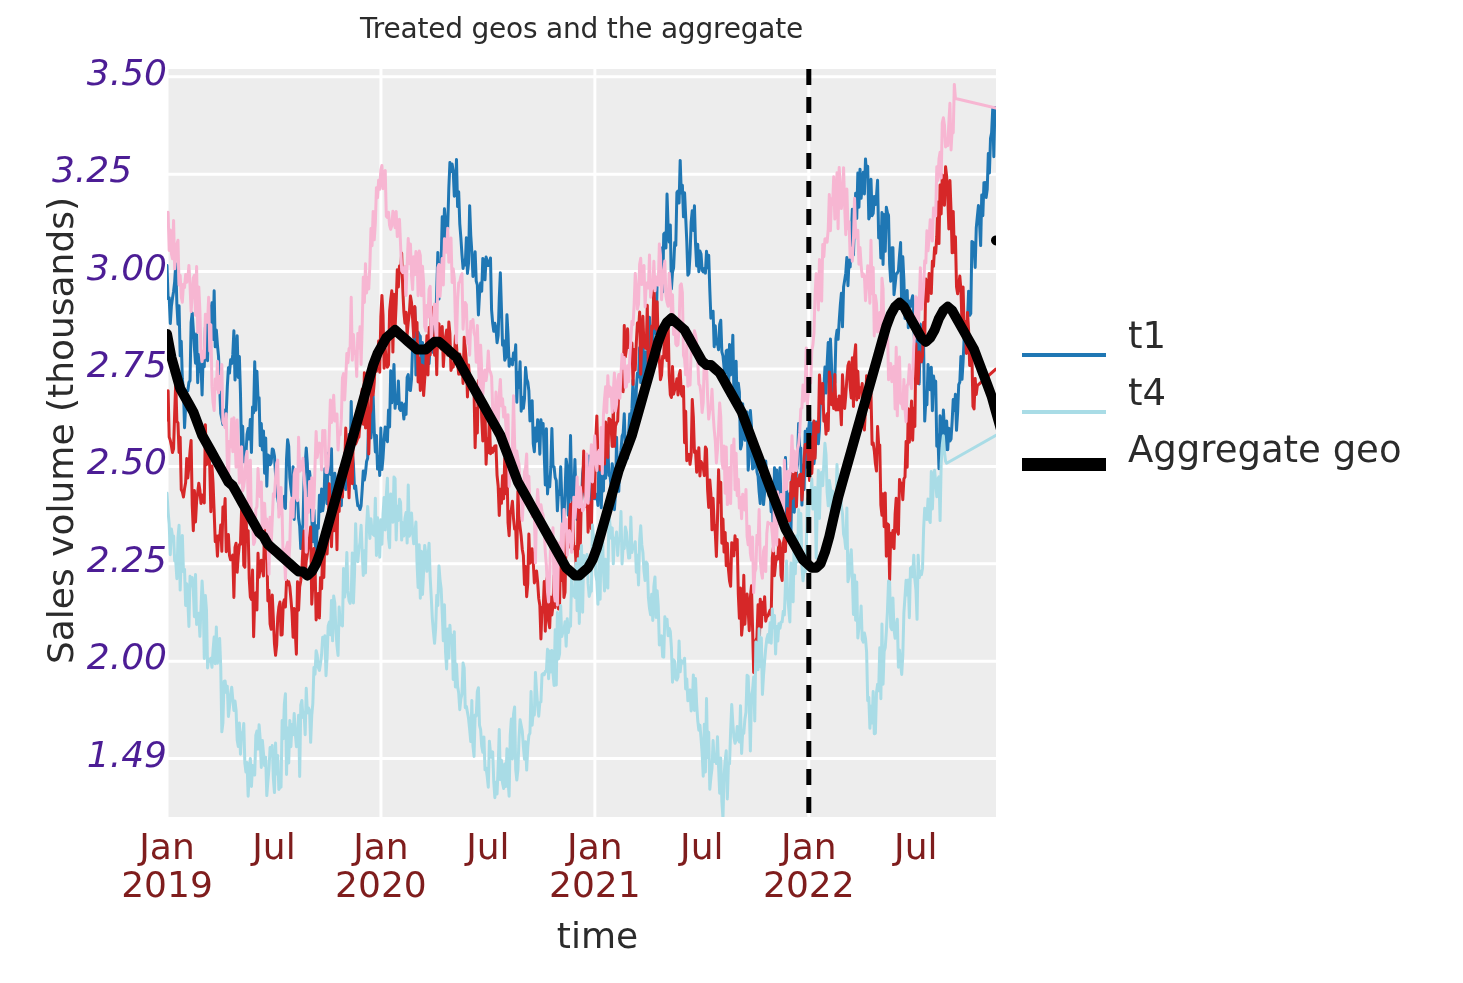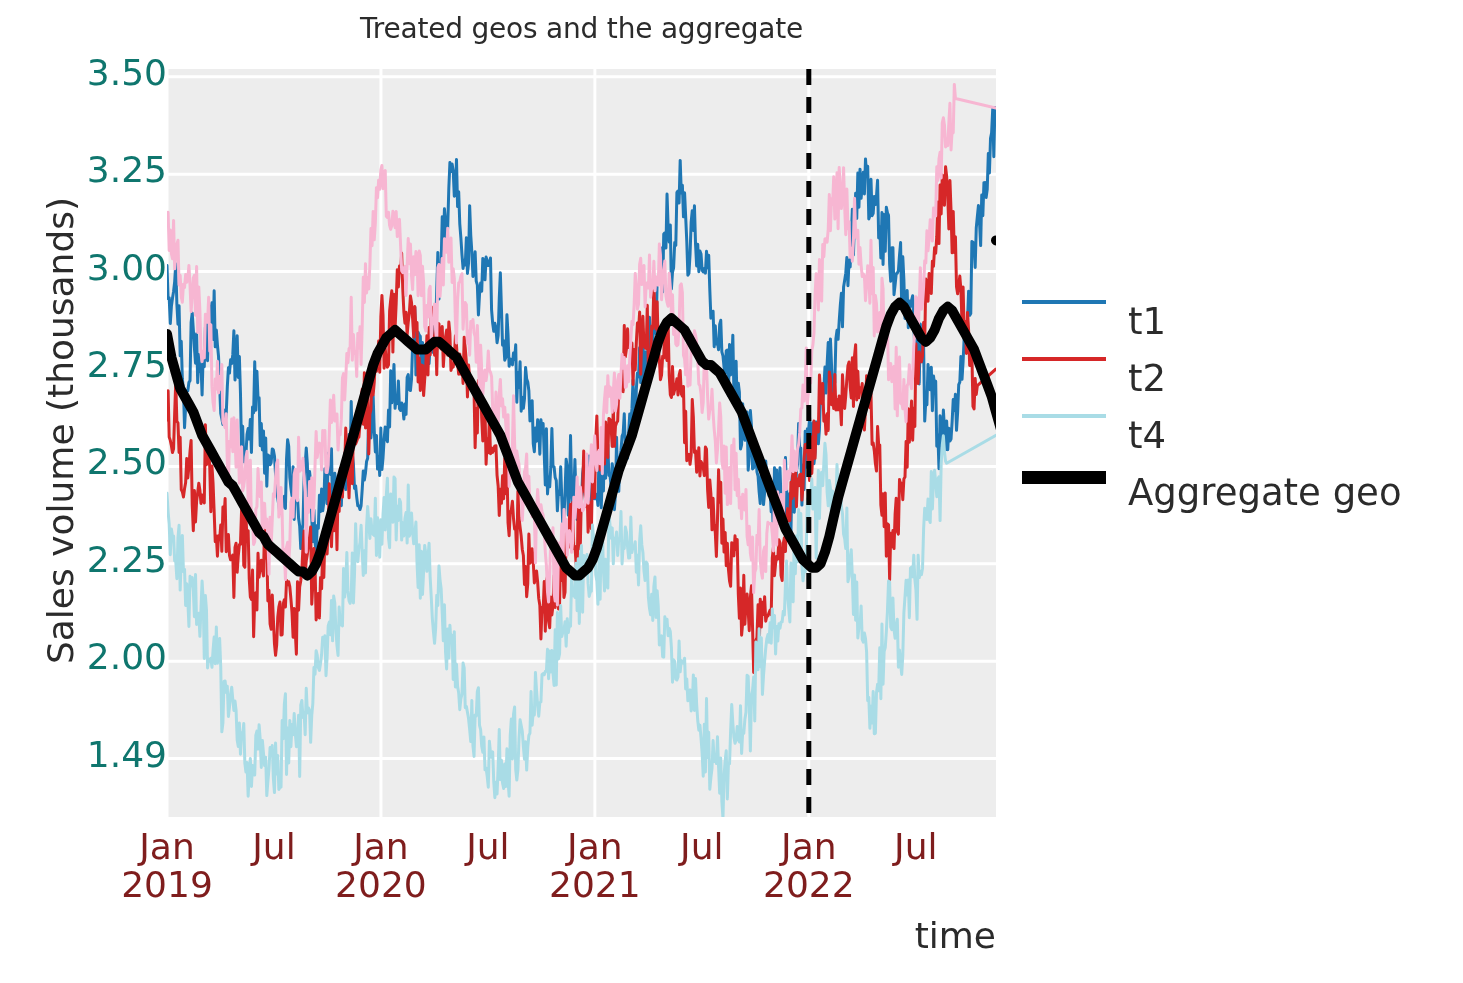--- a/index.html
+++ b/index.html
@@ -47,57 +47,58 @@
     width: 720px;
     text-align: center;
     font-size: 36px;
     color: #2b2b2b;
     transform: rotate(-90deg);
     transform-origin: center center;
     white-space: nowrap;
   }
   .xlabel {
     position: absolute;
-    left: 167px;
+    left: 183px;
     top: 915px;
     width: 829px;
-    text-align: right;
+    text-align: center;
     font-size: 36px;
     color: #2b2b2b;
     white-space: nowrap;
   }
   .ytick {
     position: absolute;
     right: 1296px;
     width: 150px;
     text-align: right;
     font-size: 36px;
-    color: #0f766e;
-    white-space: nowrap;
+    color: #4c1d95;
+    white-space: nowrap;
+    font-style: italic;
   }
   .xtick {
     position: absolute;
     font-size: 36px;
     color: #7f1d1d;
     text-align: center;
     white-space: nowrap;
     width: 120px;
     margin-left: -60px;
   }
   .xtick .m { display: block; line-height: 1.02; }
   .xtick .y { display: block; line-height: 1.08; text-align: center; }
   .legend {
     position: absolute;
     left: 1022px;
     top: 300px;
     width: 430px;
   }
   .legend-row {
     display: flex;
-    align-items: flex-start;
+    align-items: flex-end;
     height: 57px;
   }
   .legend-swatch {
     width: 84px;
     height: 0px;
     margin-right: 22px;
     flex: none;
   }
   .legend-label {
     font-size: 37px;
@@ -111,21 +112,21 @@
 
 <div id="figure">
 
   <div class="chart-title">Treated geos and the aggregate</div>
 
   <div class="ylabel">Sales volume (thousands)</div>
   <div class="xlabel">time</div>
 
   <div id="yticks">
       <div class="ytick" style="top: 51.7917px;">3.50</div>
-      <div class="ytick" style="top: 149.188px;">3.25</div>
+      <div class="ytick" style="top: 149.188px; text-align: center;">3.25</div>
       <div class="ytick" style="top: 246.583px;">3.00</div>
       <div class="ytick" style="top: 343.979px;">2.75</div>
       <div class="ytick" style="top: 441.375px;">2.50</div>
       <div class="ytick" style="top: 538.771px;">2.25</div>
       <div class="ytick" style="top: 636.167px;">2.00</div>
       <div class="ytick" style="top: 733.562px;">1.49</div>
     </div>
   <div id="xticks">
       <div class="xtick" style="left: 167px; top: 829px;">
         <span class="m">Jan</span>
@@ -185,24 +186,20 @@
         </g>
     </svg>
   </div>
 
   <div class="legend" id="legend">
       <div class="legend-row">
         <div class="legend-swatch" style="border-top: 4px solid rgb(31, 119, 180);"></div>
         <div class="legend-label">t1</div>
       </div>
       <div class="legend-row">
-        <div class="legend-swatch" style="border-top: 4px solid rgb(214, 39, 40);"></div>
-        <div class="legend-label">t2</div>
-      </div>
-      <div class="legend-row">
         <div class="legend-swatch" style="border-top: 4px solid rgb(169, 220, 230);"></div>
         <div class="legend-label">t4</div>
       </div>
       <div class="legend-row">
         <div class="legend-swatch" style="border-top: 13px solid rgb(0, 0, 0);"></div>
         <div class="legend-label">Aggregate geo</div>
       </div>
     </div>
 
 </div>

